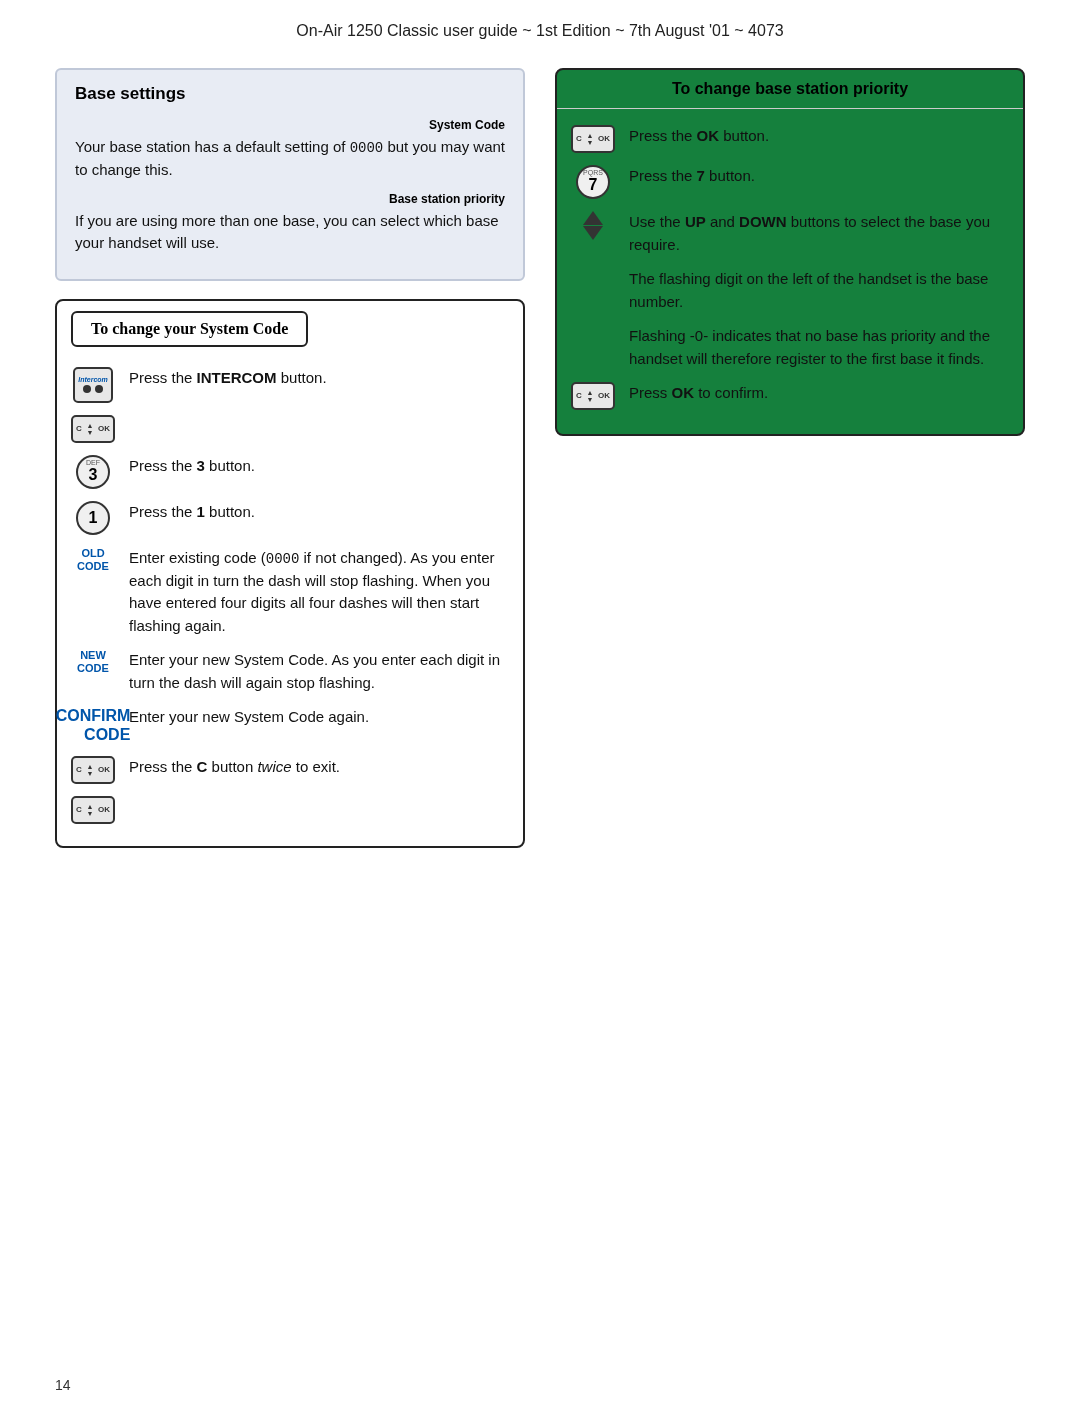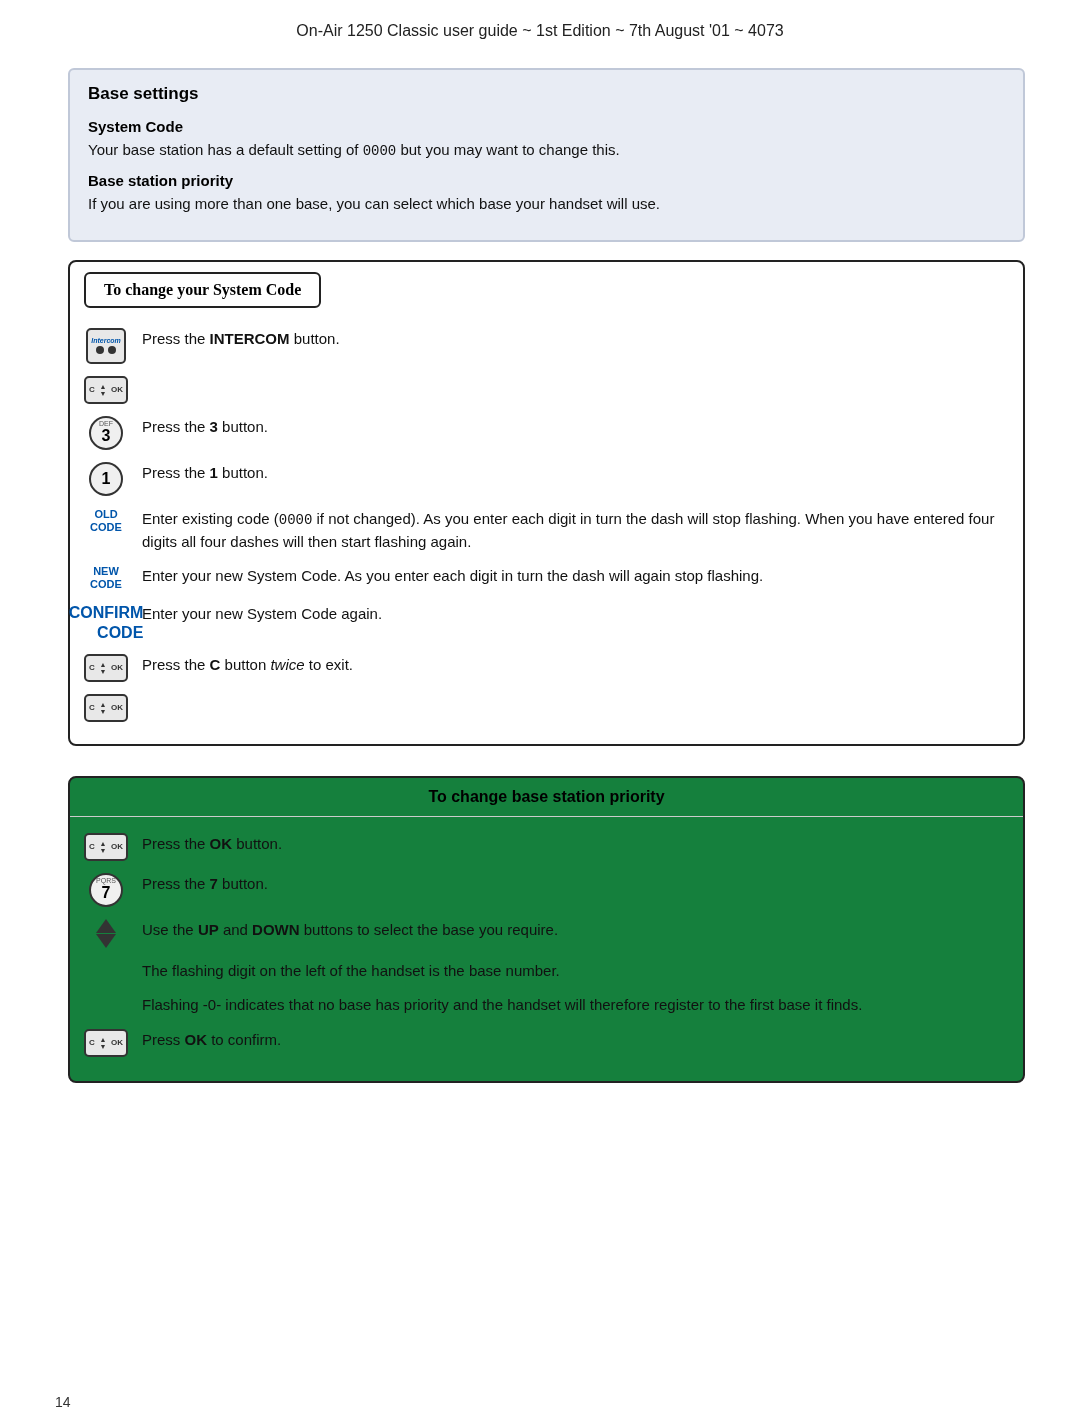--- a/index.html
+++ b/index.html
@@ -13,24 +13,23 @@
       position: relative;
     }
     .page-header {
       text-align: center;
       padding: 22px 0 18px 0;
       font-size: 16px;
       color: #222;
     }
     .page-content {
       display: flex;
-      flex-direction: column;
+      flex-direction: row;
       padding: 10px 55px 40px 55px;
       gap: 30px;
-      margin-left: 13px;
     }
     .left-col {
       flex: 1;
       min-width: 0;
     }
     .right-col {
       flex: 1;
       min-width: 0;
     }
     
@@ -42,23 +41,24 @@
       margin-bottom: 18px;
     }
     .base-settings-title {
       font-size: 17px;
       font-weight: bold;
       margin-bottom: 14px;
       color: #000;
     }
     .section-heading {
       font-weight: bold;
-      font-size: 15px;
+      font-size: 12px;
       margin-bottom: 4px;
       margin-top: 10px;
+      text-align: right;
     }
     .section-text {
       font-size: 15px;
       line-height: 1.5;
       color: #111;
       margin-bottom: 6px;
     }
     code {
       font-family: 'Courier New', monospace;
       font-size: 14px;
@@ -246,21 +246,21 @@
     .right-instruction-title {
       font-weight: bold;
       font-size: 16px;
       text-align: center;
       padding: 10px 16px;
       border-bottom: 1px solid #ccc;
       margin-bottom: 14px;
     }
     .page-number {
       position: absolute;
-      bottom: 11px;
+      bottom: 28px;
       left: 55px;
       font-size: 14px;
       color: #333;
     }
     b { font-weight: bold; }
     i { font-style: italic; }
   </style>
 </head>
 <body>
 

